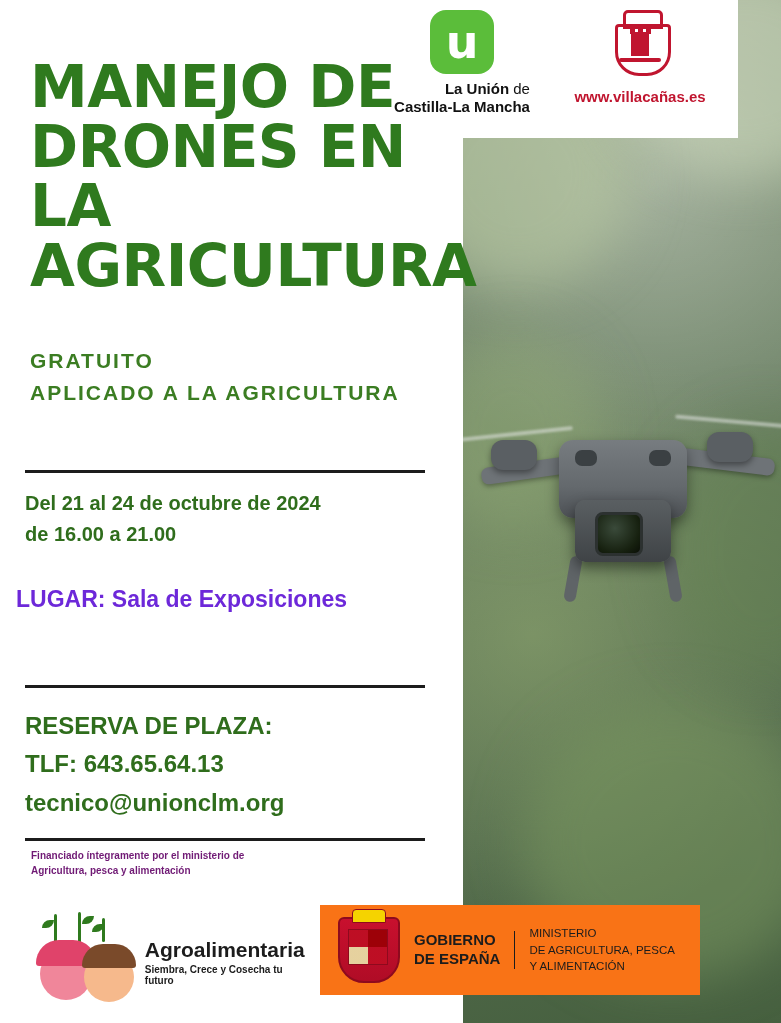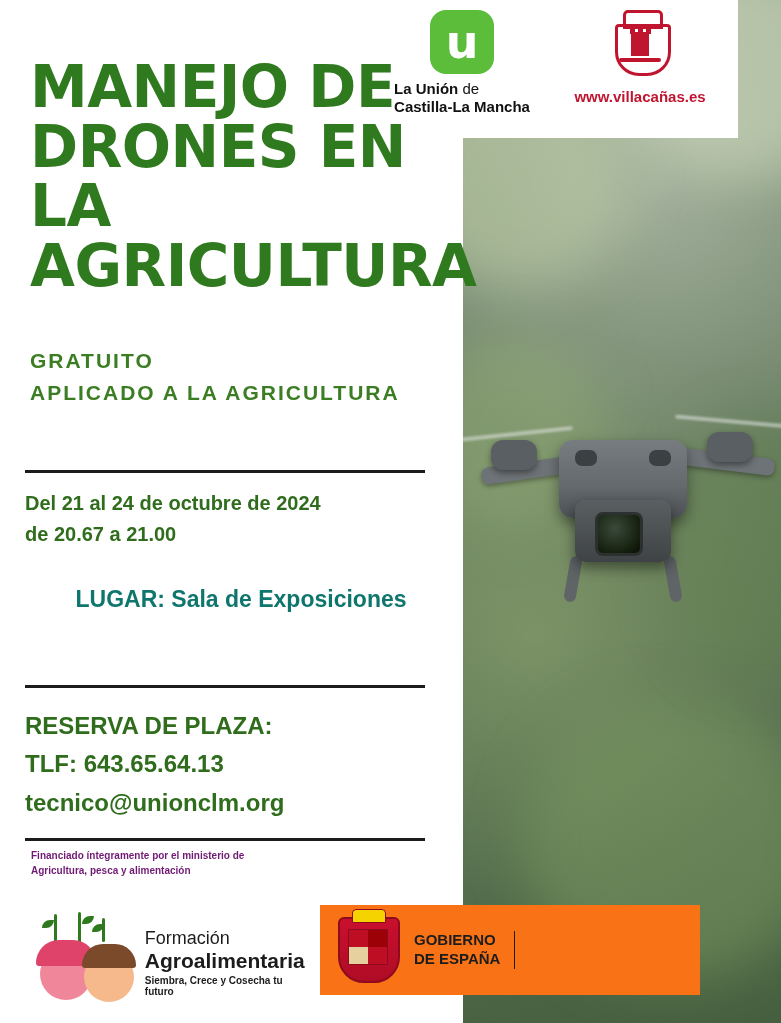--- a/index.html
+++ b/index.html
@@ -100,21 +100,21 @@
     align-items: center; justify-content: flex-start; padding-top: 10px;
     box-sizing: border-box;
   }
   .union-mark {
     width: 64px; height: 64px; border-radius: 16px; background: #5bbd3a;
     display: flex; align-items: center; justify-content: center;
     color: #ffffff; font-size: 46px; font-weight: bold; line-height: 1;
     font-family: "DejaVu Sans", sans-serif;
   }
   .union-text {
-    margin-top: 6px; text-align: left; color: #111; font-weight: bold;
+    margin-top: 6px; text-align: right; color: #111; font-weight: bold;
     font-size: 15px; line-height: 1.2;
   }
   .union-text .thin { font-weight: normal; }
 
   .logo-villa {
     position: absolute; left: 542px; top: 0; width: 196px; height: 138px;
     background: #ffffff; display: flex; flex-direction: column;
     align-items: center; justify-content: flex-start; padding-top: 8px;
     box-sizing: border-box;
   }
@@ -140,22 +140,22 @@
   }
   .rule-1 { top: 470px; }
   .rule-2 { top: 685px; }
   .rule-3 { top: 838px; }
 
   .dates {
     position: absolute; left: 25px; top: 488px; width: 420px;
     color: #2f6d1c; font-weight: bold; font-size: 20px; line-height: 1.55;
   }
   .place {
-    position: absolute; left: 26px; top: 583px; width: 430px;
-    color: #0f766e; font-weight: bold; font-size: 23px; line-height: 1.45; text-align: center;
+    position: absolute; left: 16px; top: 583px; width: 430px;
+    color: #6d28d9; font-weight: bold; font-size: 23px; line-height: 1.45;
   }
   .reserve {
     position: absolute; left: 25px; top: 707px; width: 430px;
     color: #2f6d1c; font-weight: bold; font-size: 24px; line-height: 1.6;
   }
   .funding {
     position: absolute; left: 25px; top: 848px; width: 420px;
     color: #701a75; font-weight: bold; font-size: 10px; line-height: 1.5; margin-left: 6px;
   }
 
@@ -307,21 +307,21 @@
 
   <div class="subtitle">
     <div>GRATUITO</div>
     <div>APLICADO A LA AGRICULTURA</div>
   </div>
 
   <div class="rule rule-1"></div>
 
   <div class="dates">
     <div>Del 21 al 24 de octubre de 2024</div>
-    <div> de 20.67 a 21.00</div>
+    <div> de 16.00 a 21.00</div>
   </div>
 
   <div class="place">
     <div>LUGAR: Sala de Exposiciones</div>
   </div>
 
   <div class="rule rule-2"></div>
 
   <div class="reserve">
     <div>RESERVA DE PLAZA:</div>
@@ -343,30 +343,34 @@
       <div class="sprout sp3"></div>
       <div class="leaf lf1"></div>
       <div class="leaf lf2"></div>
       <div class="leaf lf3"></div>
       <div class="head head-a"></div>
       <div class="head head-b"></div>
       <div class="hat-a"></div>
       <div class="hat-b"></div>
     </div>
     <div class="agro-text">
-      <div class="l1">Formación</div>
       <div class="l2">Agroalimentaria</div>
       <div class="l3">Siembra, Crece y Cosecha tu futuro</div>
     </div>
   </div>
 
   <div class="gob-logo">
     <div class="gob-shield">
       <div class="crown"></div>
       <div class="quarters"></div>
     </div>
     <div class="gob-text">
       <div>GOBIERNO</div>
       <div>DE ESPAÑA</div>
     </div>
+    <div class="min-text">
+      <div>MINISTERIO</div>
+      <div>DE AGRICULTURA, PESCA</div>
+      <div>Y ALIMENTACIÓN</div>
+    </div>
   </div>
 
 </div>
 
 </body></html>

